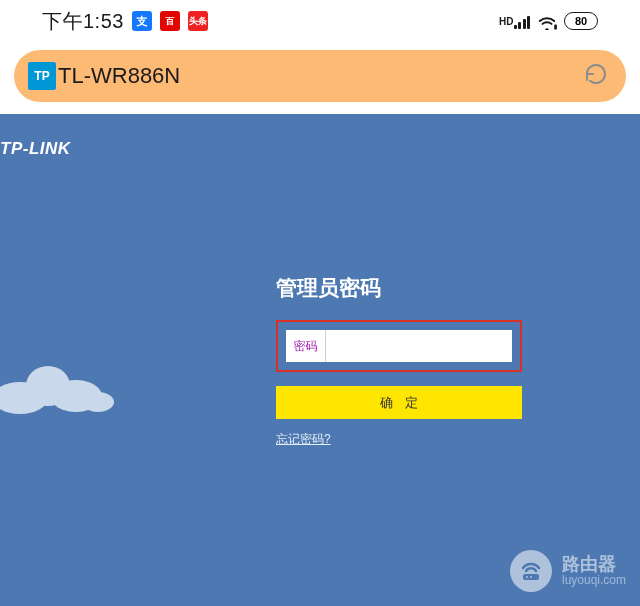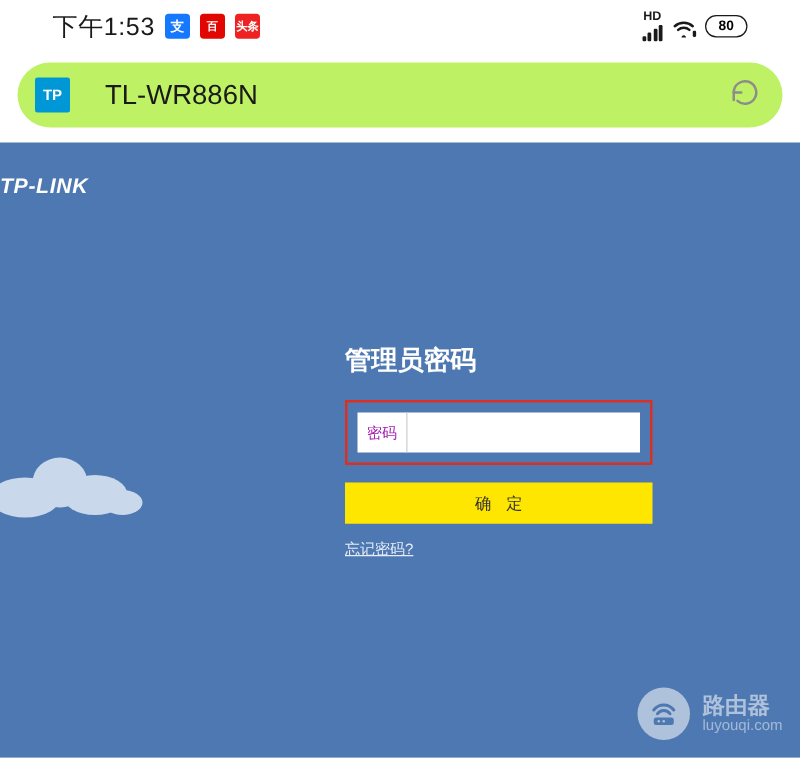--- a/index.html
+++ b/index.html
@@ -19,37 +19,37 @@
   .mini-icon {
     width: 20px; height: 20px; border-radius: 3px;
     display: inline-flex; align-items: center; justify-content: center;
     font-size: 11px; color: #fff; font-weight: bold;
   }
   .mini-alipay { background: #1677ff; }
   .mini-baidu { background: #e10602; font-size: 9px; }
   .mini-toutiao { background: #ee2222; font-size: 9px; }
   .status-right { display: flex; align-items: center; gap: 6px; }
   .hd-label { font-size: 10px; color: #1a1a1a; font-weight: 600; line-height: 1; margin-bottom: -1px; }
-  .signal-wrap { display: flex; flex-direction: column; align-items: center; }
+  .signal-wrap { display: flex; flex-direction: row; align-items: center; }
   .signal-bars { display: flex; align-items: flex-end; gap: 1.5px; height: 15px; }
   .bar { width: 3px; background: #1a1a1a; border-radius: 1px; }
   .bar.b1 { height: 4px; } .bar.b2 { height: 7px; } .bar.b3 { height: 10px; } .bar.b4 { height: 13px; }
   .wifi-icon svg { display: block; }
   .battery {
     width: 34px; height: 18px; border: 1.8px solid #1a1a1a;
     border-radius: 10px; display: flex; align-items: center; justify-content: center;
     font-size: 11px; font-weight: 600; position: relative;
   }
 
   
   .addr-wrap { padding: 8px 14px 12px 14px; background: #ffffff; }
   .addr-bar {
-    background: #bef264; border-radius: 28px; height: 52px;
+    background: #fdba74; border-radius: 28px; height: 52px;
     display: flex; align-items: center; padding: 0 18px 0 14px;
-    gap: 28px;
+    gap: 2px;
   }
   .site-icon {
     width: 28px; height: 28px; background: #0097d6;
     display: inline-flex; align-items: center; justify-content: center;
     font-size: 12px; font-weight: 700; color: #ffffff; border-radius: 2px;
   }
   .addr-text { flex: 1; font-size: 22px; color: #1a1a1a; }
   .reload-icon { color: #8c8c8c; }
 
   

